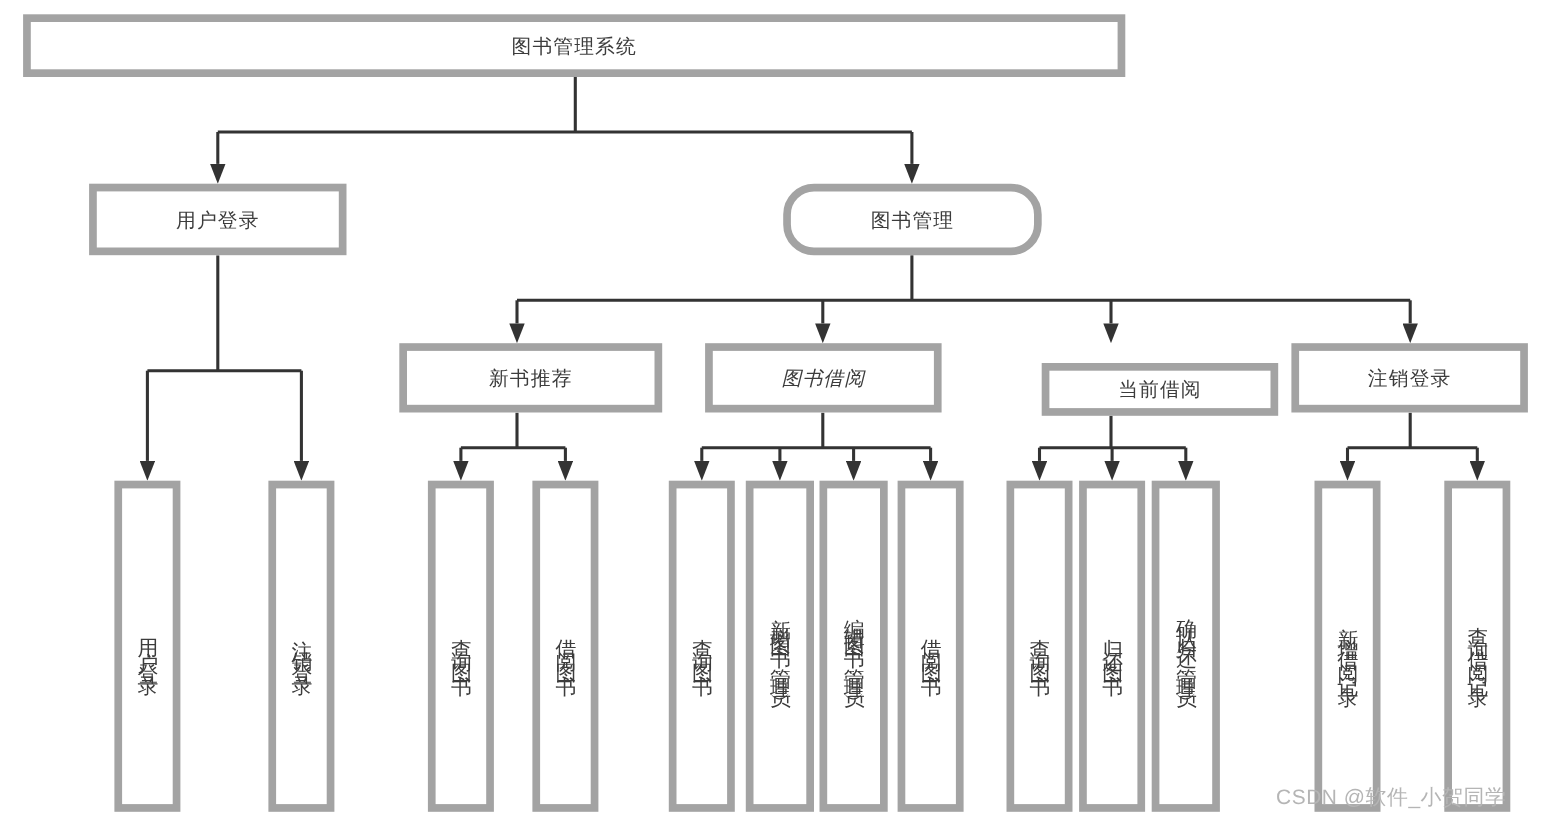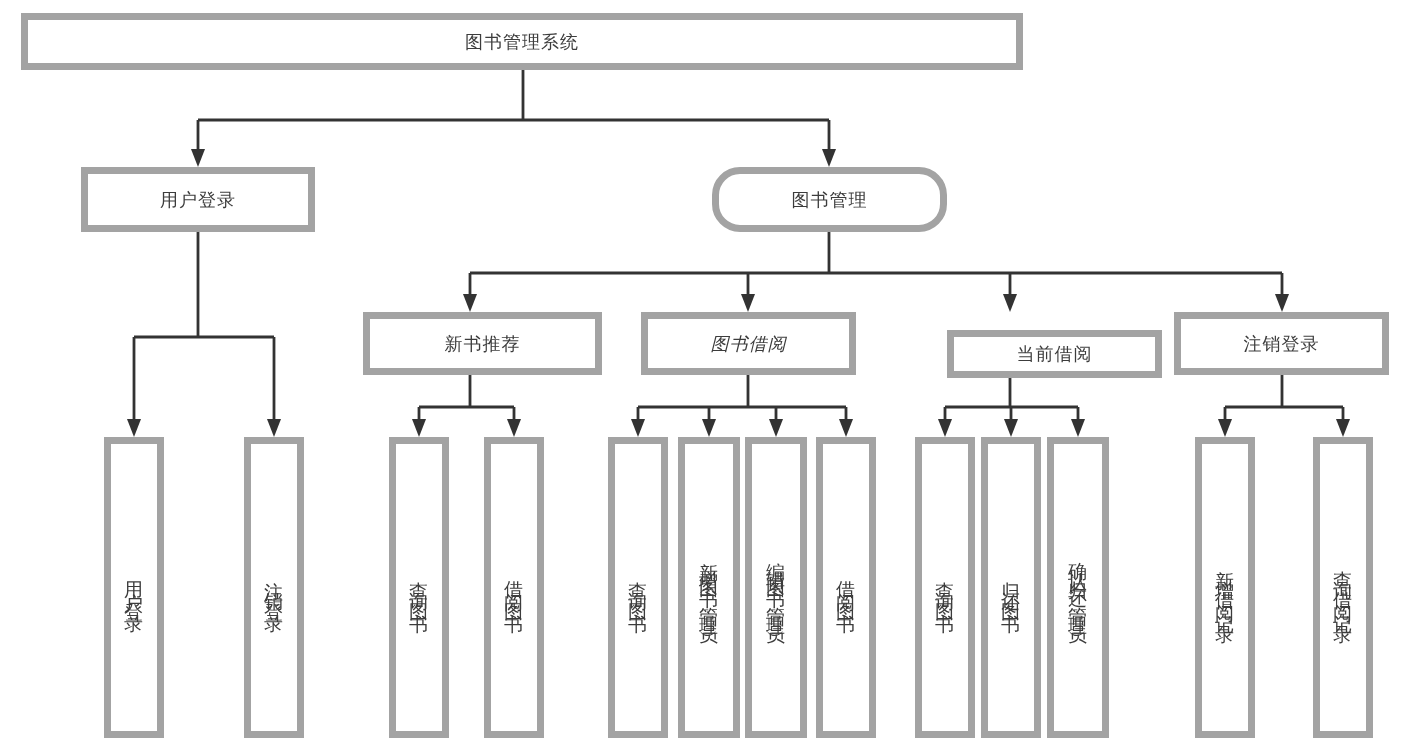--- a/index.html
+++ b/index.html
@@ -148,14 +148,15 @@
     <span>确认归还（管理员）</span>
   </div>
 
   <div class="box vbox" style="left:1195px; top:437px; width:60px; height:301px;">
     <span>新增借阅记录</span>
   </div>
   <div class="box vbox" style="left:1313px; top:437px; width:60px; height:301px;">
     <span>查询借阅记录</span>
   </div>
 
+  <div class="watermark">CSDN @软件_小贺同学</div>
 
 </div>
 
 </body></html>

